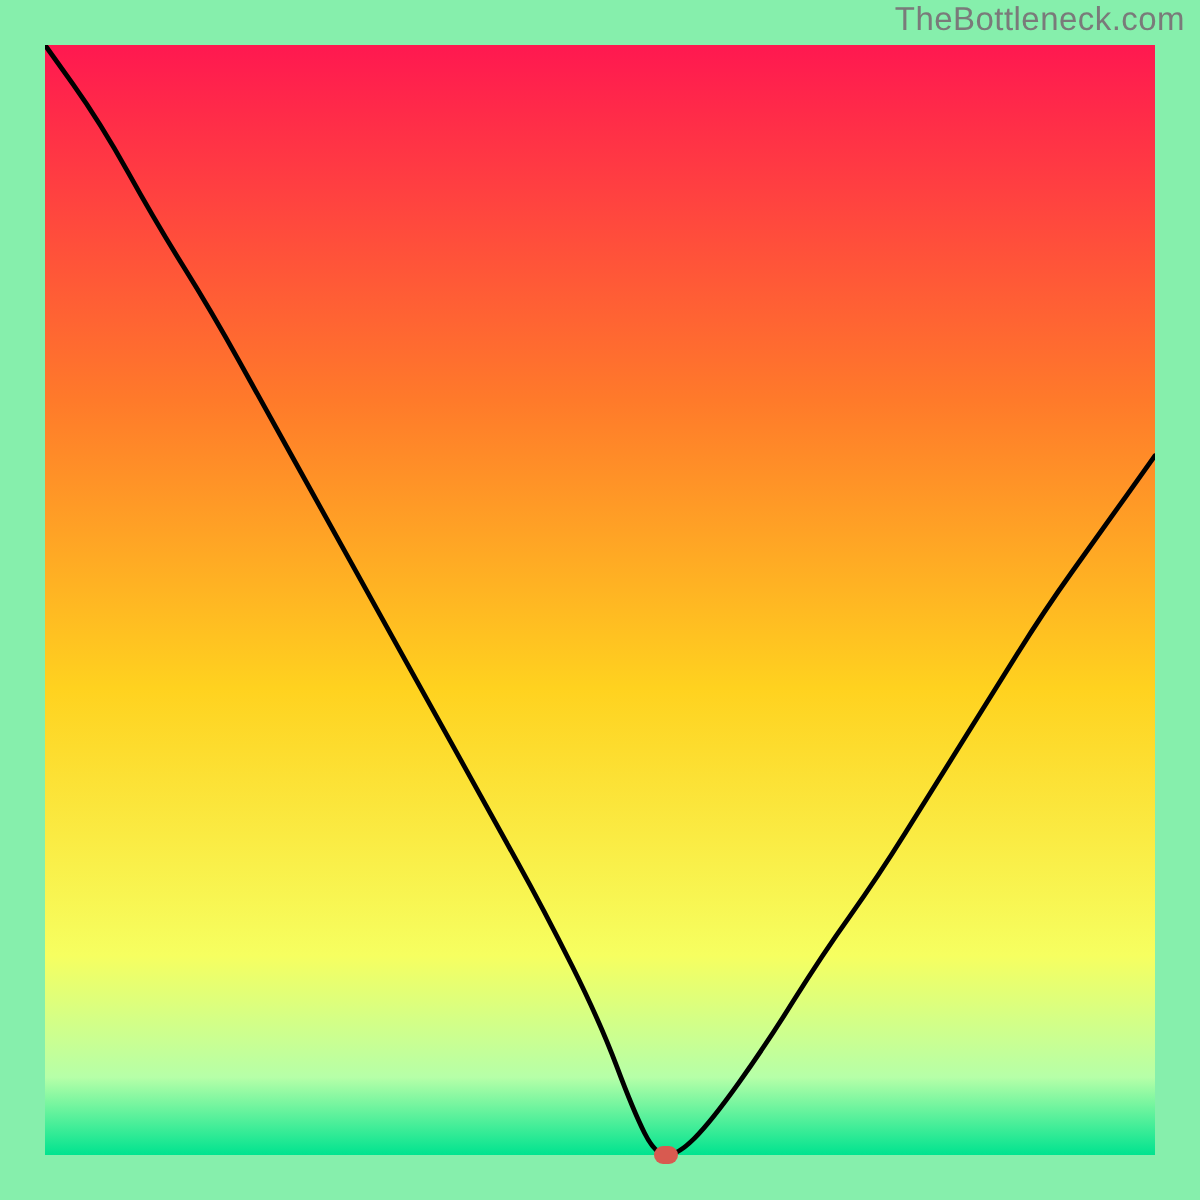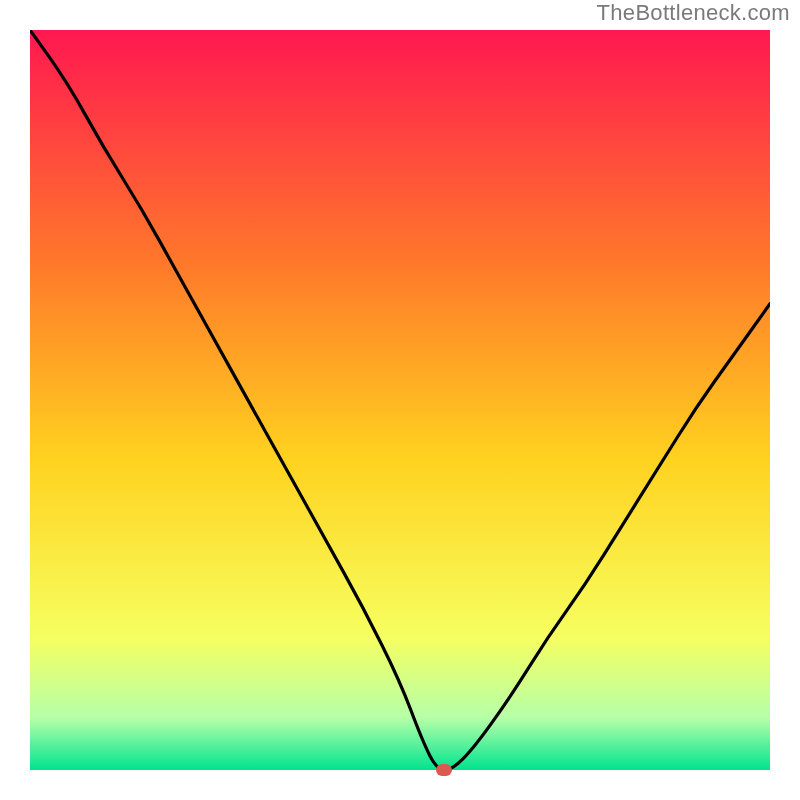--- a/index.html
+++ b/index.html
@@ -8,21 +8,21 @@
     width: 800px;
     height: 800px;
     background: #000;
     font-family: Arial, Helvetica, sans-serif;
     overflow: hidden;
   }
   .frame {
     position: relative;
     width: 800px;
     height: 800px;
-    background: #ffffff;
+    background: #86efac;
   }
   .watermark {
     position: absolute;
     top: 0;
     right: 10px;
     color: #7a7a7a;
     font-size: 22px;
     font-weight: 500;
     letter-spacing: 0.3px;
     z-index: 10;

